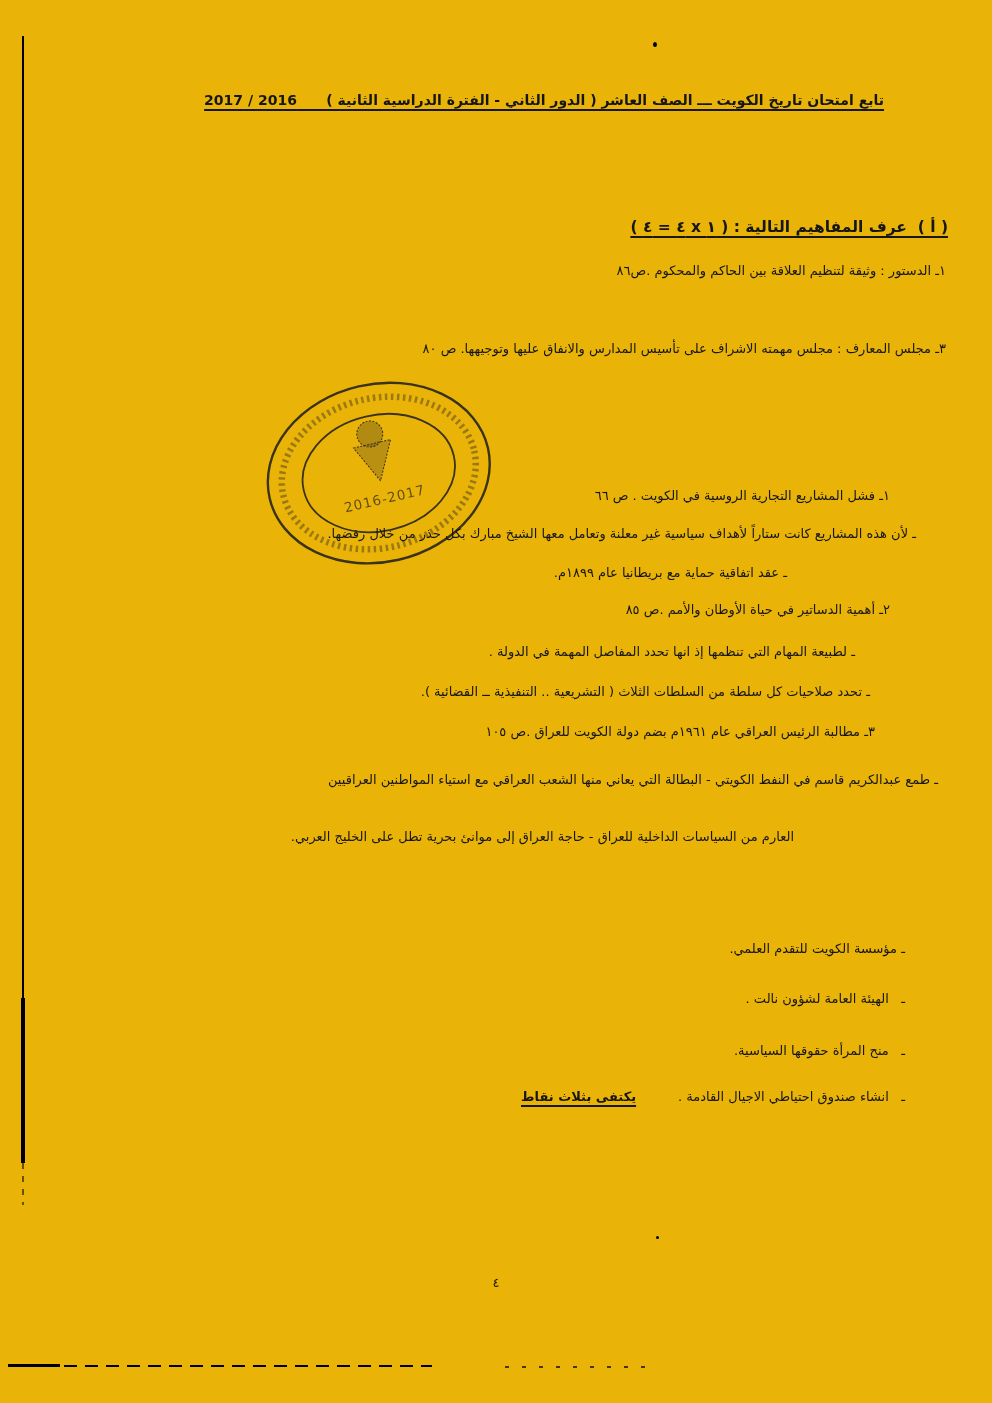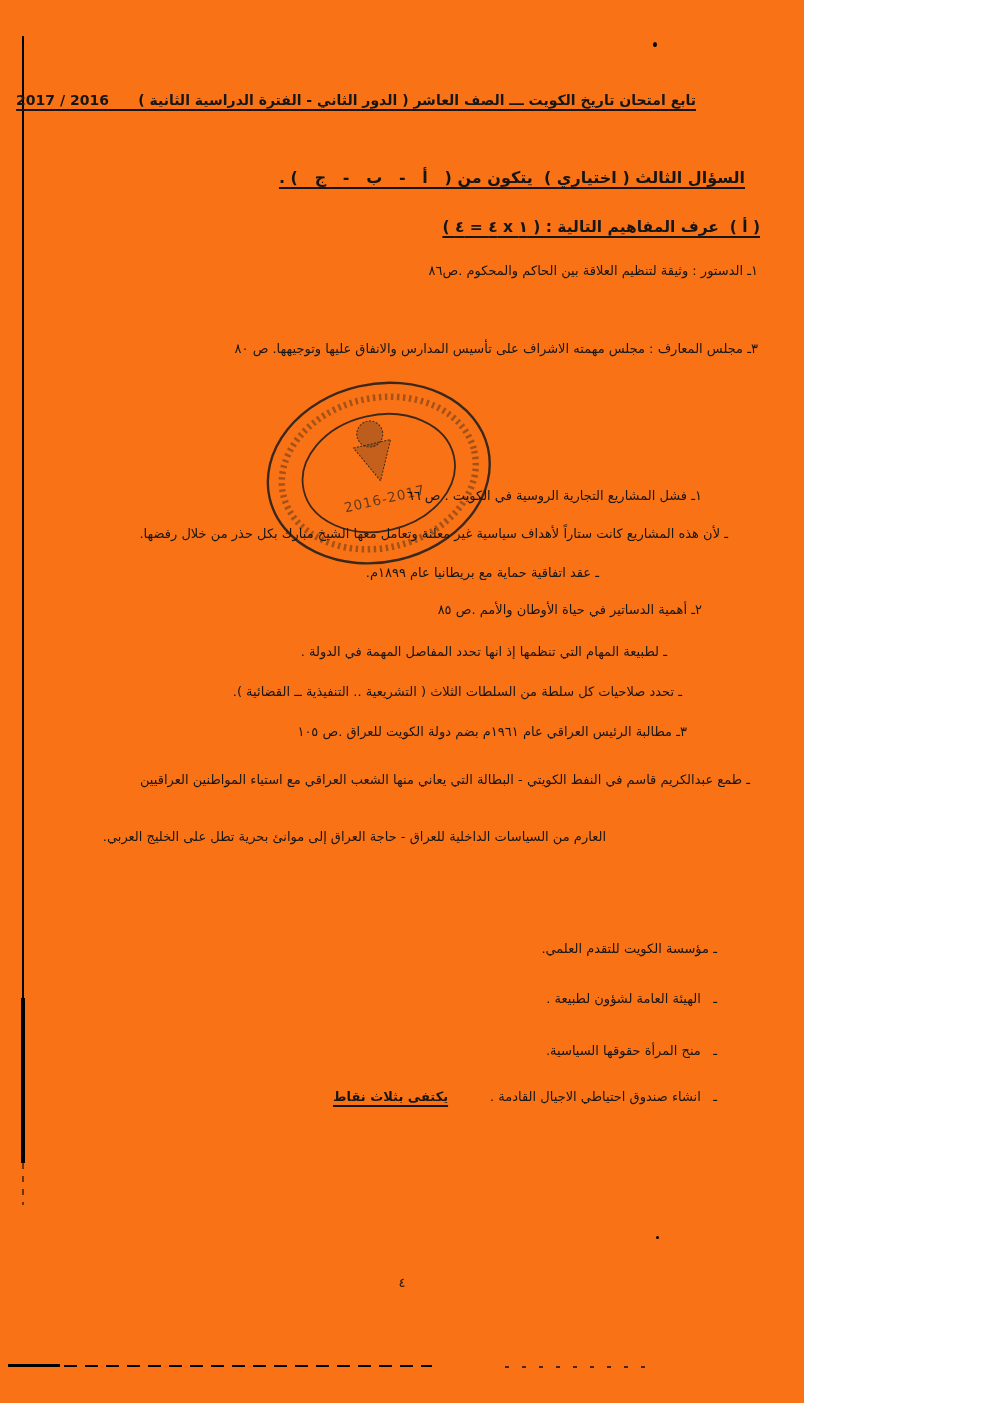--- a/index.html
+++ b/index.html
@@ -1,17 +1,17 @@
 <!DOCTYPE html>
 <html lang="ar"><head>
 <meta charset="utf-8">
 <style>
   html,body { margin:0; padding:0; background:#ffffff; }
   .page {
-    position:relative; width:804px; height:1403px; background:#f97316;
+    position:relative; width:992px; height:1403px; background:#eab308;
     overflow:hidden; font-family:"DejaVu Sans", sans-serif; color:#141414;
   }
   .line {
     position:absolute; direction:rtl; white-space:pre;
     font-size:13px; line-height:1.45; color:#161616;
     font-family:"DejaVu Sans", sans-serif;
   }
   .b  { font-weight:700; }
   .u  { text-decoration:underline; text-decoration-thickness:1.6px; text-underline-offset:4px; }
   .fs14 { font-size:14px; }
@@ -38,21 +38,20 @@
 <div class="page">
 
   <div class="vline" style="left:22px; top:36px; width:2px; height:962px;"></div>
   <div class="vline" style="left:21px; top:998px; width:4px; height:165px;"></div>
   <div class="vline-dash" style="left:22px; top:1163px; height:42px;"></div>
   <div class="speck" style="left:653px; top:42px; width:4px; height:5px;"></div>
   <div class="speck" style="left:656px; top:1236px; width:3px; height:3px;"></div>
 
   <div class="line b u fs14" style="top:90px; right:108px;">تابع امتحان تاريخ الكويت ـــ الصف العاشر ( الدور الثاني - الفترة الدراسية الثانية )      2016 / 2017</div>
 
-  <div class="line b u fs16" style="top:166px; right:59px;">السؤال الثالث ( اختياري )  يتكون من (   أ   -   ب   -   ج   ) .</div>
 
   <div class="line b u" style="top:216px; right:44px; font-size:15.5px;">( أ )  عرف المفاهيم التالية : ( ١ x ٤ = ٤ )</div>
   <div class="line" style="top:262px; right:46px;">١ـ الدستور : وثيقة لتنظيم العلاقة بين الحاكم والمحكوم .ص٨٦</div>
   <div class="line" style="top:340px; right:46px;">٣ـ مجلس المعارف : مجلس مهمته الاشراف على تأسيس المدارس والانفاق عليها وتوجيهها. ص ٨٠</div>
 
   <svg class="stamp" viewBox="0 0 238 192" xmlns="http://www.w3.org/2000/svg">
     <ellipse cx="119" cy="95" rx="112" ry="89" fill="none" stroke="#1c1c1c" stroke-width="2.4"></ellipse>
     <ellipse cx="119" cy="95" rx="98" ry="75" fill="none" stroke="#1c1c1c" stroke-width="6.5" stroke-dasharray="2.5 3.5" opacity="0.45"></ellipse>
     <ellipse cx="119" cy="95" rx="77" ry="58" fill="none" stroke="#1c1c1c" stroke-width="1.8"></ellipse>
     <circle cx="119" cy="55" r="13" fill="#2a2a2a" fill-opacity="0.35" stroke="#1c1c1c" stroke-width="1" stroke-dasharray="2 1.5"></circle>
@@ -68,21 +67,21 @@
   <div class="line" style="top:601px; right:102px;">٢ـ أهمية الدساتير في حياة الأوطان والأمم .ص ٨٥</div>
   <div class="line" style="top:643px; right:137px;">ـ لطبيعة المهام التي تنظمها إذ انها تحدد المفاصل المهمة في الدولة .</div>
   <div class="line" style="top:683px; right:122px;">ـ تحدد صلاحيات كل سلطة من السلطات الثلاث ( التشريعية .. التنفيذية ــ القضائية ).</div>
 
   <div class="line" style="top:723px; right:117px;">٣ـ مطالبة الرئيس العراقي عام ١٩٦١م بضم دولة الكويت للعراق .ص ١٠٥</div>
   <div class="line" style="top:828px; right:198px;">العارم من السياسات الداخلية للعراق - حاجة العراق إلى موانئ بحرية تطل على الخليج العربي.</div>
   <div class="line" style="top:771px; right:54px;">ـ طمع عبدالكريم قاسم في النفط الكويتي - البطالة التي يعاني منها الشعب العراقي مع استياء المواطنين العراقيين</div>
 
 
   <div class="line" style="top:940px; right:87px;">ـ مؤسسة الكويت للتقدم العلمي.</div>
-  <div class="line" style="top:990px; right:87px;">ـ   الهيئة العامة لشؤون لطبيعة .</div>
+  <div class="line" style="top:990px; right:87px;">ـ   الهيئة العامة لشؤون نالت .</div>
   <div class="line" style="top:1042px; right:87px;">ـ   منح المرأة حقوقها السياسية.</div>
   <div class="line" style="top:1088px; right:87px;"><span>ـ   انشاء صندوق احتياطي الاجيال القادمة .</span><span class="b u note">يكتفى بثلاث نقاط</span></div>
 
   <div class="line" style="top:1274px; left:0; right:0; text-align:center;">٤</div>
 
   <div class="hline-a" style="left:8px; top:1364px; width:52px; height:3px;"></div>
   <div class="hline-b" style="left:64px; top:1365px; width:368px;"></div>
   <div class="hline-c" style="left:505px; top:1366px; width:150px;"></div>
 
 </div>

